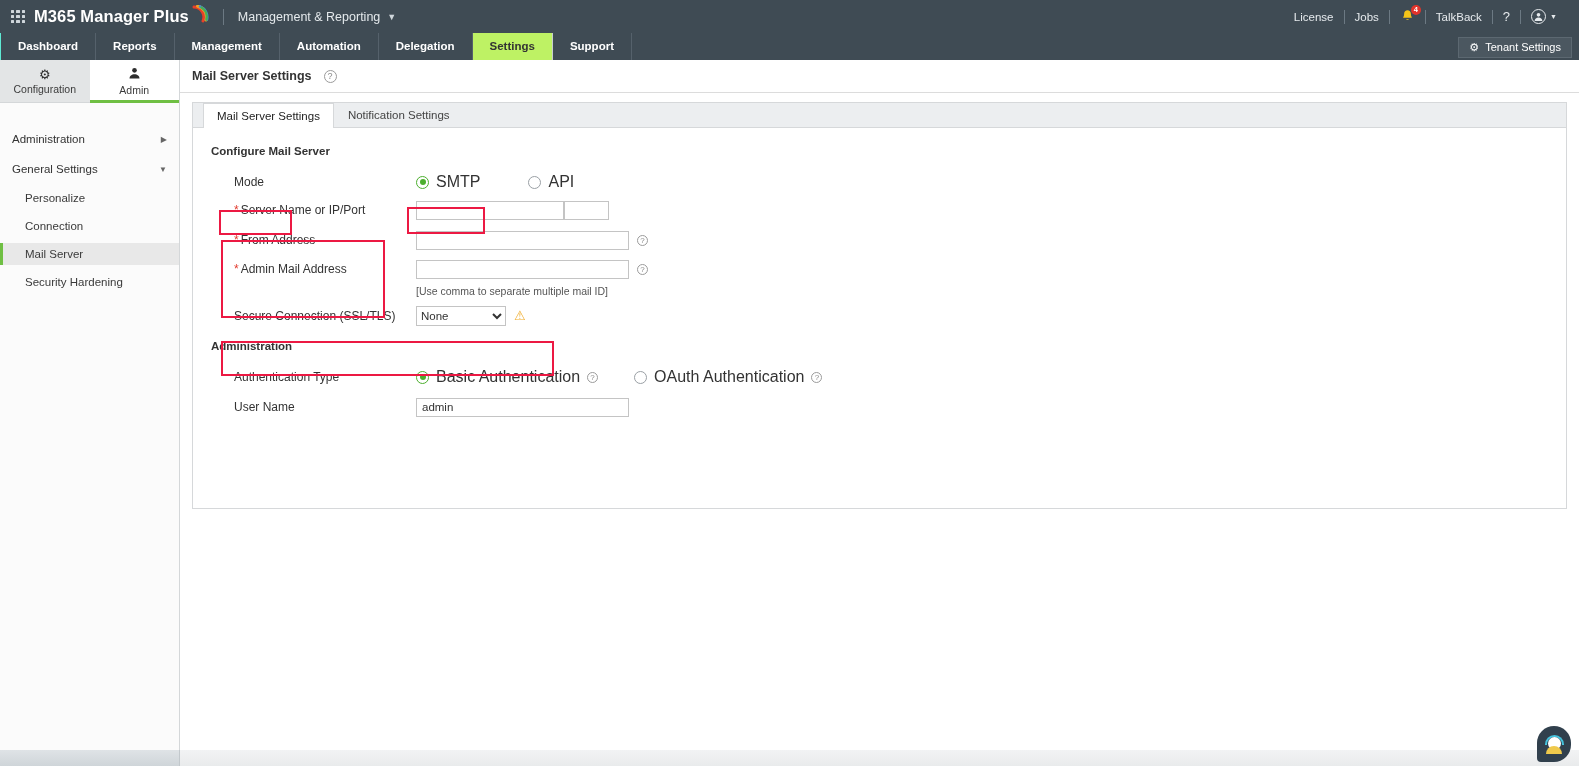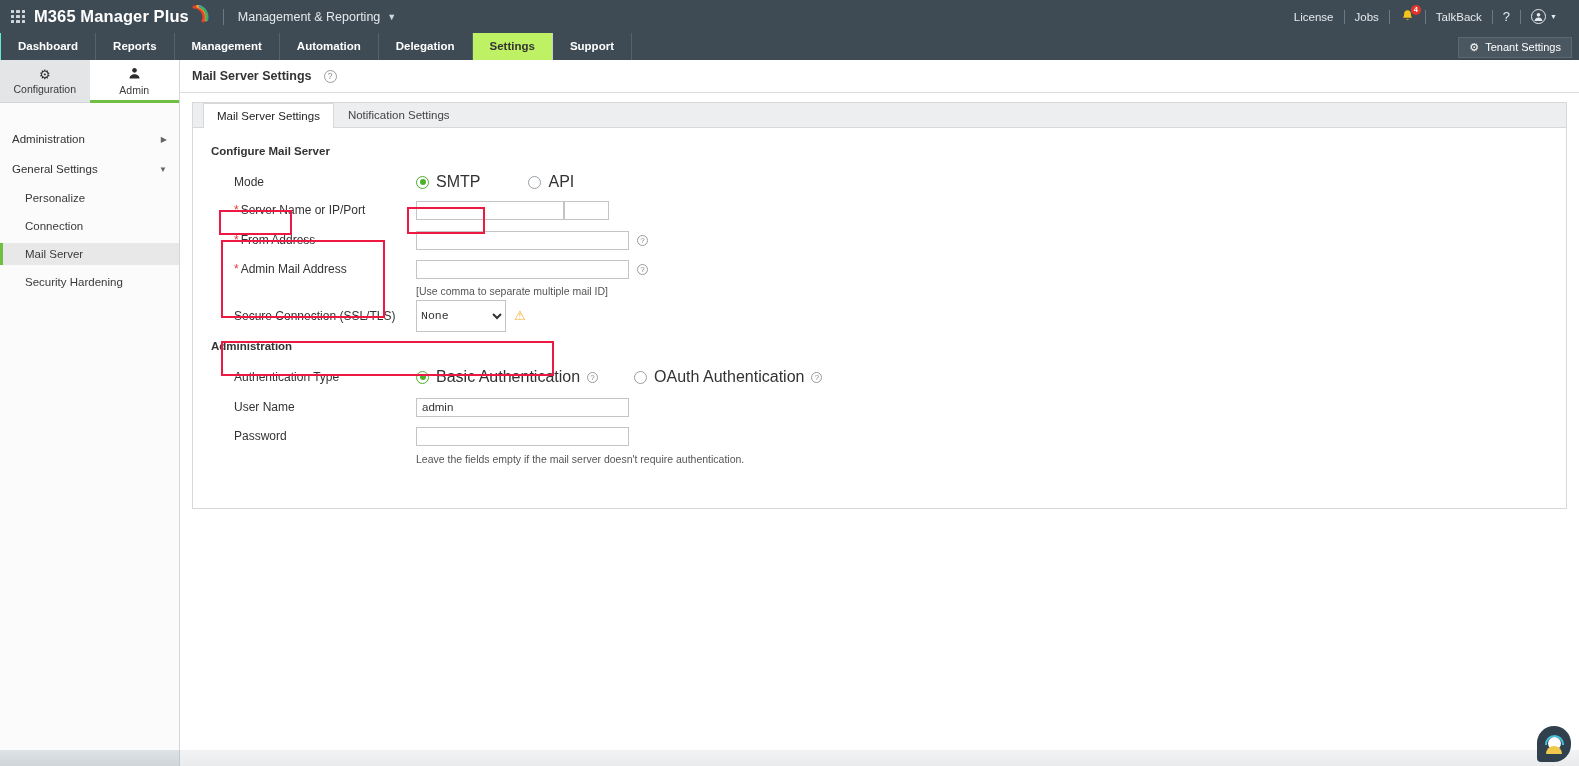--- a/index.html
+++ b/index.html
@@ -110,22 +110,22 @@
   .hint { font-size:10.5px; color:#555; padding-left:0; }
   .small-note { font-size:10.5px; color:#555; }
 
   .radio { width:13px; height:13px; border-radius:50%; border:1.6px solid #9aa0a5;
            display:inline-flex; align-items:center; justify-content:center; background:#fff; }
   .radio.on { border-color:#4caf2e; }
   .radio.on::after { content:""; width:6px; height:6px; border-radius:50%; background:#4caf2e; }
   .radio-lbl { font-size:16px; color:#333; margin-left:7px; }
   .radio-group { display:flex; align-items:center; }
 
-  select.sel { width:90px; height:32px; font-size:11.5px; border:1px solid #c4c4c4;
-               background:#fff; color:#333; font-family:Liberation Mono, monospace; }
+  select.sel { width:90px; height:20px; font-size:11.5px; border:1px solid #c4c4c4;
+               background:#fff; color:#333; font-family:Liberation Sans, sans-serif; }
   .warn { color:#f0ad2e; font-size:13px; line-height:13px; }
 
   .btn { height:20px; font-size:11px; display:inline-flex; align-items:center; justify-content:center;
          padding:0 11px; border:1px solid transparent; white-space:nowrap; }
   .btn-save { background:#5cb335; color:#ffffff; border-color:#4e9a2c; }
   .btn-cancel { background:#e6e6e6; color:#333; border-color:#c9c9c9; }
   .btn-test { background:#ffffff; color:#333; border-color:#9b9b9b; }
 
   
   .hl { position:absolute; border:2.5px solid #ec1943; pointer-events:none; }
@@ -373,31 +373,21 @@
           </div>
         </div>
 
         <div class="row">
           <div class="lbl">User Name</div>
           <div class="fields" style="margin-left:15px;">
             <input class="txt w-wide" type="text" value="admin" style="">
           </div>
         </div>
 
-        <div class="row" style="min-height:28px;">
-          <div class="lbl">Password</div>
-          <div class="fields" style="margin-left:15px;">
-            <input class="txt w-wide" type="password" value="" style="">
-          </div>
-        </div>
-
-        <div class="row" style="min-height:18px;">
-          <div class="lbl"></div>
-          <div class="small-note" style="margin-left:15px;">Leave the fields empty if the mail server doesn't require authentication.</div>
-        </div>
+
 
       </div>
 
       <div class="hl" style="left:26px; top:107px; width:73px; height:25px;"></div>
       <div class="hl" style="left:214px; top:104px; width:78px; height:27px;"></div>
       <div class="hl" style="left:28px; top:137px; width:164px; height:78px;"></div>
       <div class="hl" style="left:28px; top:238px; width:333px; height:35px;"></div>
     </div>
   </div>
 

